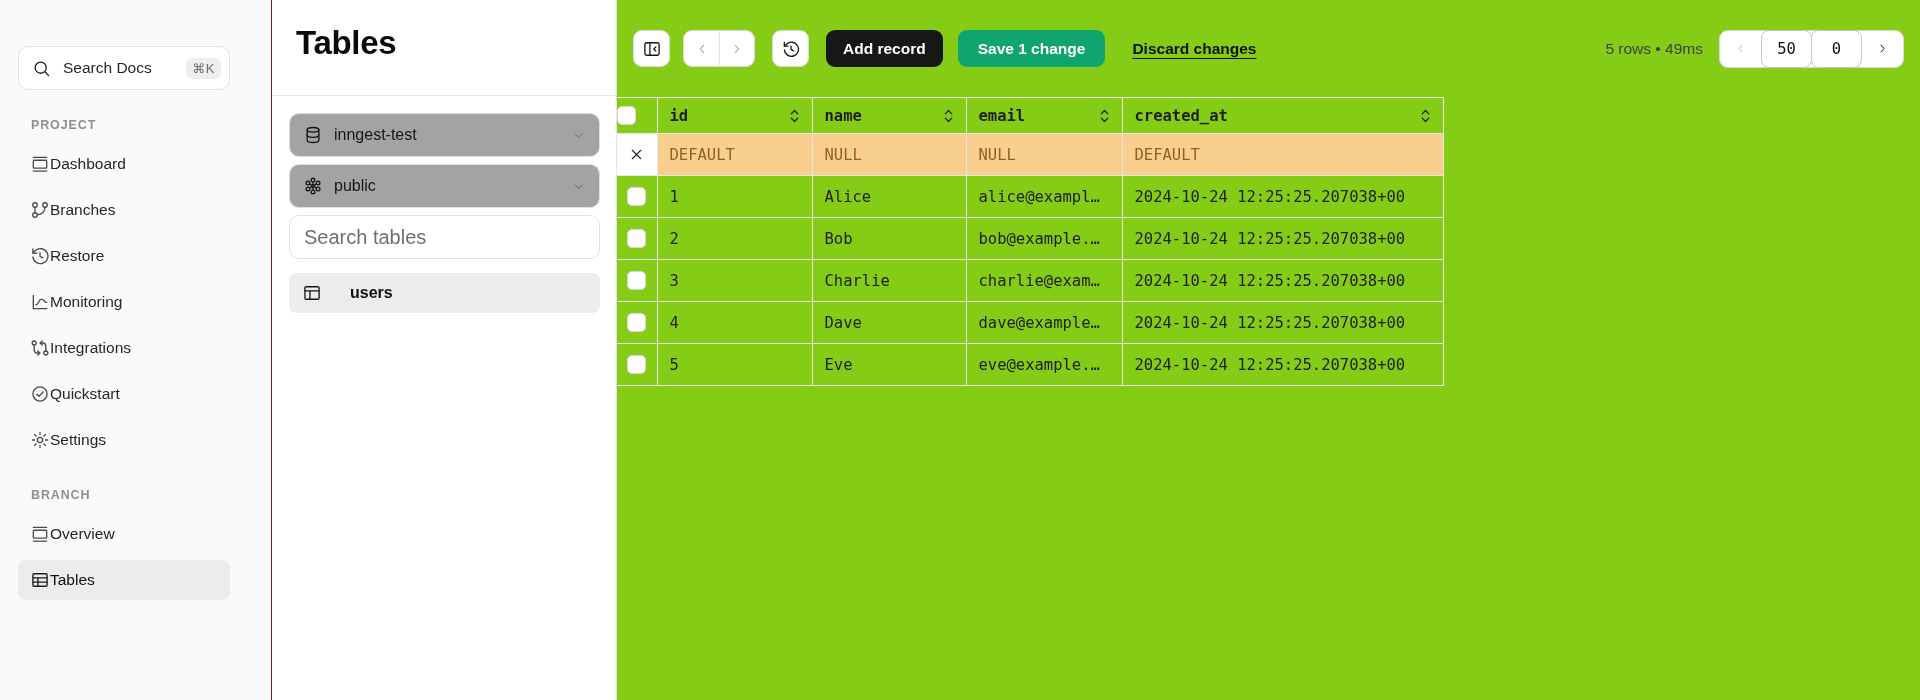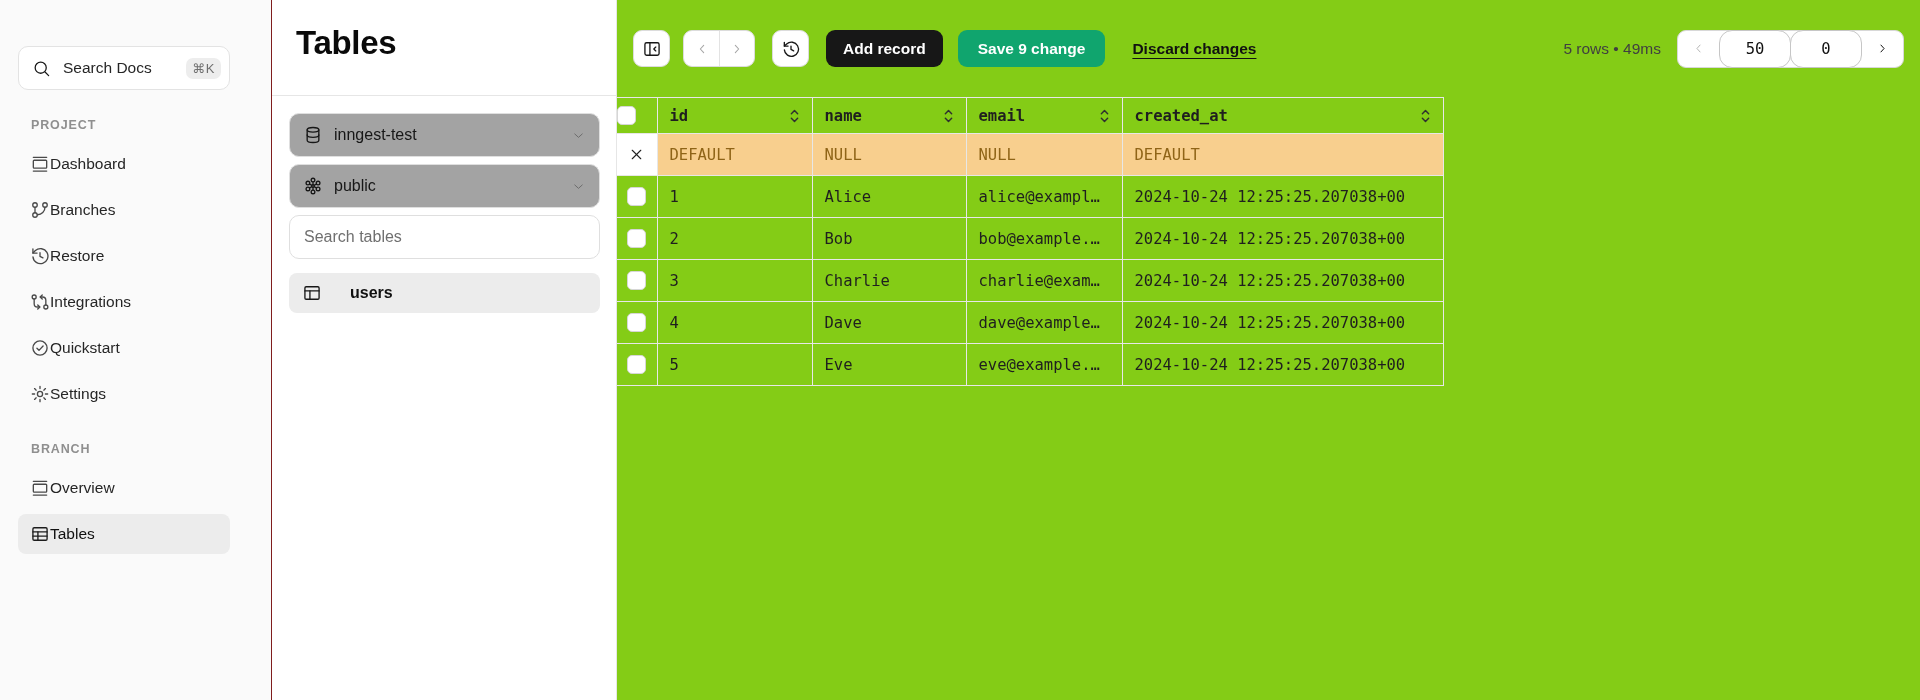--- a/index.html
+++ b/index.html
@@ -48,21 +48,21 @@
   .panel-title { font-size:33px; font-weight:800; color:#0a0a0a; letter-spacing:-0.3px; }
   .panel-body { padding:17px 16px 0 17px; }
   .select {
     height:44px; border:1px solid #dfdfdf; border-radius:10px; background:#a3a3a3;
     display:flex; align-items:center; gap:11px; padding:0 13px; margin-bottom:7px; cursor:pointer;
   }
   .select .sel-label { font-size:16px; font-weight:500; color:#171717; flex:1; }
   .select .chev { color:#6d6d6d; }
   .tbl-search {
     width:100%; height:44px; border:1px solid #dfdfdf; border-radius:10px;
-    padding:0 14px; font-size:16px; font-family:"Liberation Sans",sans-serif; color:#171717;
+    padding:0 14px; font-size:20px; font-family:"Liberation Sans",sans-serif; color:#171717;
     outline:none; margin-bottom:14px; display:block;
   }
   .tbl-search::placeholder { color:#6f6f6f; }
   .table-item {
     height:40px; background:var(--selected-bg, #ececec); border-radius:8px;
     display:flex; align-items:center; gap:28px; padding:0 13px; cursor:pointer;
   }
   .table-item .ti-label { font-size:16px; font-weight:700; color:#111; }
 
   
@@ -80,21 +80,21 @@
   .btn-dark { background:var(--button-dark, #171717); color:#fff; margin-left:17px; }
   .btn-green { background:var(--accent-green, #10a56e); color:#fff; margin-left:15px; padding:0 20px; }
   .link-discard { margin-left:27px; font-size:15.5px; font-weight:600; color:#111; text-decoration:underline; text-underline-offset:4px; cursor:pointer; background:none; border:none; font-family:"Liberation Sans",sans-serif; }
   .toolbar-right { margin-left:auto; display:flex; align-items:center; }
   .row-stats { font-size:15.5px; color:#404040; }
   .pager { display:flex; align-items:center; border:1px solid #d8d8d8; border-radius:9px; height:38px; margin-left:16px; background:#fff; }
   .pager .p-chev { width:41px; display:flex; align-items:center; justify-content:center; cursor:pointer; }
   .pager .p-chev.prev { color:#b5b5b5; }
   .pager .p-chev.next { color:#111; }
   .pager .p-box {
-    width:72px; height:38px; margin:-1px 0; border:1px solid #c6c6c6; border-radius:13px;
+    width:51px; height:38px; margin:-1px 0; border:1px solid #c6c6c6; border-radius:8px;
     display:flex; align-items:center; justify-content:center;
     font-family:"DejaVu Sans Mono", monospace; font-size:15.5px; color:#111; background:#fff; cursor:pointer;
   }
   .pager .p-box + .p-box { margin-left:-1px; }
 
   
   table.grid {
     border-collapse:collapse; table-layout:fixed; width:826px;
     font-family:"DejaVu Sans Mono", monospace; font-size:15.5px; color:#1f1f1f;
   }
@@ -153,20 +153,27 @@
       <div class="nav-item">
         <svg class="ni-icon" width="20" height="20" viewBox="0 0 24 24">
             <path d="M3.5 3.5v5h5"></path>
             <path d="M3.55 13A9 9 0 1 0 6.5 5.5L3.5 8.5"></path>
             <path d="M12 8v4.5l3.5 1.8"></path>
           </svg>
         <span class="ni-label">Restore</span>
       </div>
       <div class="nav-item">
         <svg class="ni-icon" width="20" height="20" viewBox="0 0 24 24">
+            <path d="M4 4v16h16"></path>
+            <path d="M7 15.5c3.2 0 3.6-7 6.6-7 2.6 0 3 3.4 6.4 3.9"></path>
+          </svg>
+        <span class="ni-label">Monitoring</span>
+      </div>
+      <div class="nav-item">
+        <svg class="ni-icon" width="20" height="20" viewBox="0 0 24 24">
             <circle cx="5" cy="6" r="2.4"></circle>
             <circle cx="19" cy="18" r="2.4"></circle>
             <path d="M19 15.5V10a4 4 0 0 0-4-4h-2.5"></path>
             <polyline points="14.7,3.6 12.2,6 14.7,8.4"></polyline>
             <path d="M5 8.5V14a4 4 0 0 0 4 4h2.5"></path>
             <polyline points="9.3,15.6 11.8,18 9.3,20.4"></polyline>
           </svg>
         <span class="ni-label">Integrations</span>
       </div>
       <div class="nav-item">
@@ -273,21 +280,21 @@
         </div>
       </div>
       <button class="icon-btn history-btn">
         <svg width="20" height="20" viewBox="0 0 24 24" stroke-width="1.8">
             <path d="M4 4v4.5h4.5"></path>
             <path d="M4.05 13A8.5 8.5 0 1 0 6.8 6L4 8.5"></path>
             <path d="M12 8.5v4l3.2 1.7"></path>
           </svg>
       </button>
       <button class="btn btn-dark">Add record</button>
-      <button class="btn btn-green">Save 9 change</button>
+      <button class="btn btn-green">Save 1 change</button>
       <button class="link-discard">Discard changes</button>
 
       <div class="toolbar-right">
         <span class="row-stats">5 rows • 49ms</span>
         <div class="pager">
           <div class="p-chev prev">
             <svg width="15" height="15" viewBox="0 0 24 24" stroke-width="2">
                 <polyline points="14.5,6.5 9.5,12 14.5,17.5"></polyline>
               </svg>
           </div>

